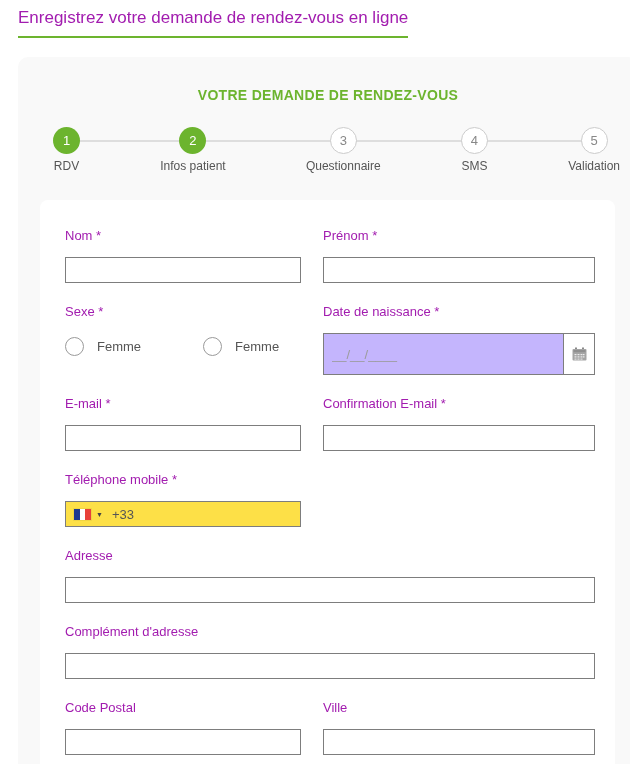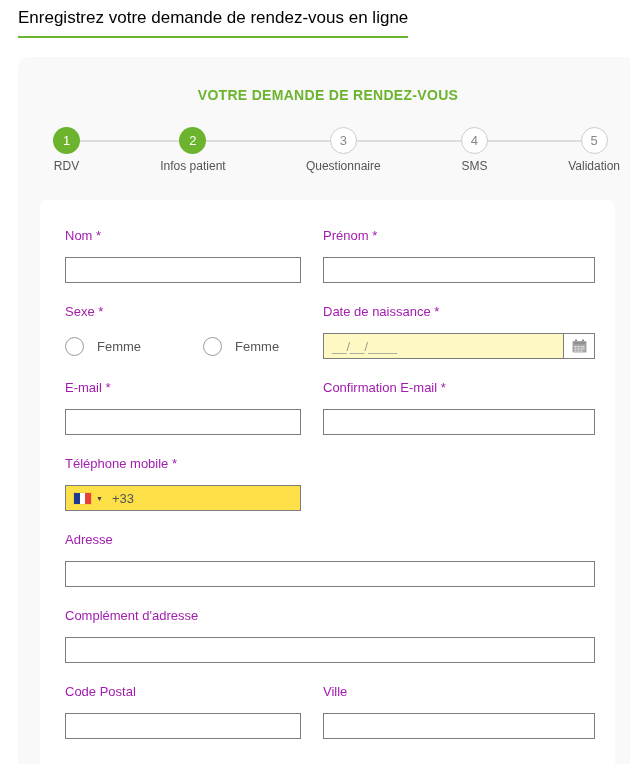--- a/index.html
+++ b/index.html
@@ -12,21 +12,21 @@
     font-family: "Liberation Sans", sans-serif;
   }
 
   
   .page-header { padding: 8px 0 0 18px; }
   .page-title {
     display: inline-block;
     margin: 0;
     font-size: 17px;
     font-weight: normal;
-    color: #000000;
+    color: #a21caf;
     padding-bottom: 8px;
     border-bottom: 2px solid var(--accent-green, #6cb42e);
   }
 
   
   .panel {
     margin: 19px 0 0 18px;
     width: 620px;
     height: 760px;
     background: var(--panel-bg, #f9f9f9);
@@ -145,24 +145,24 @@
     border: 1px solid #9a9a9a;
     border-radius: 50%;
     background: #ffffff;
   }
   .radio-text { margin-left: 13px; font-size: 13px; color: #555555; }
 
   
   .input-group {
     display: flex;
     align-items: stretch;
-    height: 26px;
+    height: 42px;
     box-sizing: border-box;
     border: 1px solid var(--input-border, #7d7d7d);
-    background: #fef9c3;
+    background: #c4b5fd;
   }
   .input-group input {
     flex: 1;
     min-width: 0;
     border: none;
     outline: none;
     height: 100%;
     padding: 0 8px;
     font-size: 13px;
     color: #333333;

